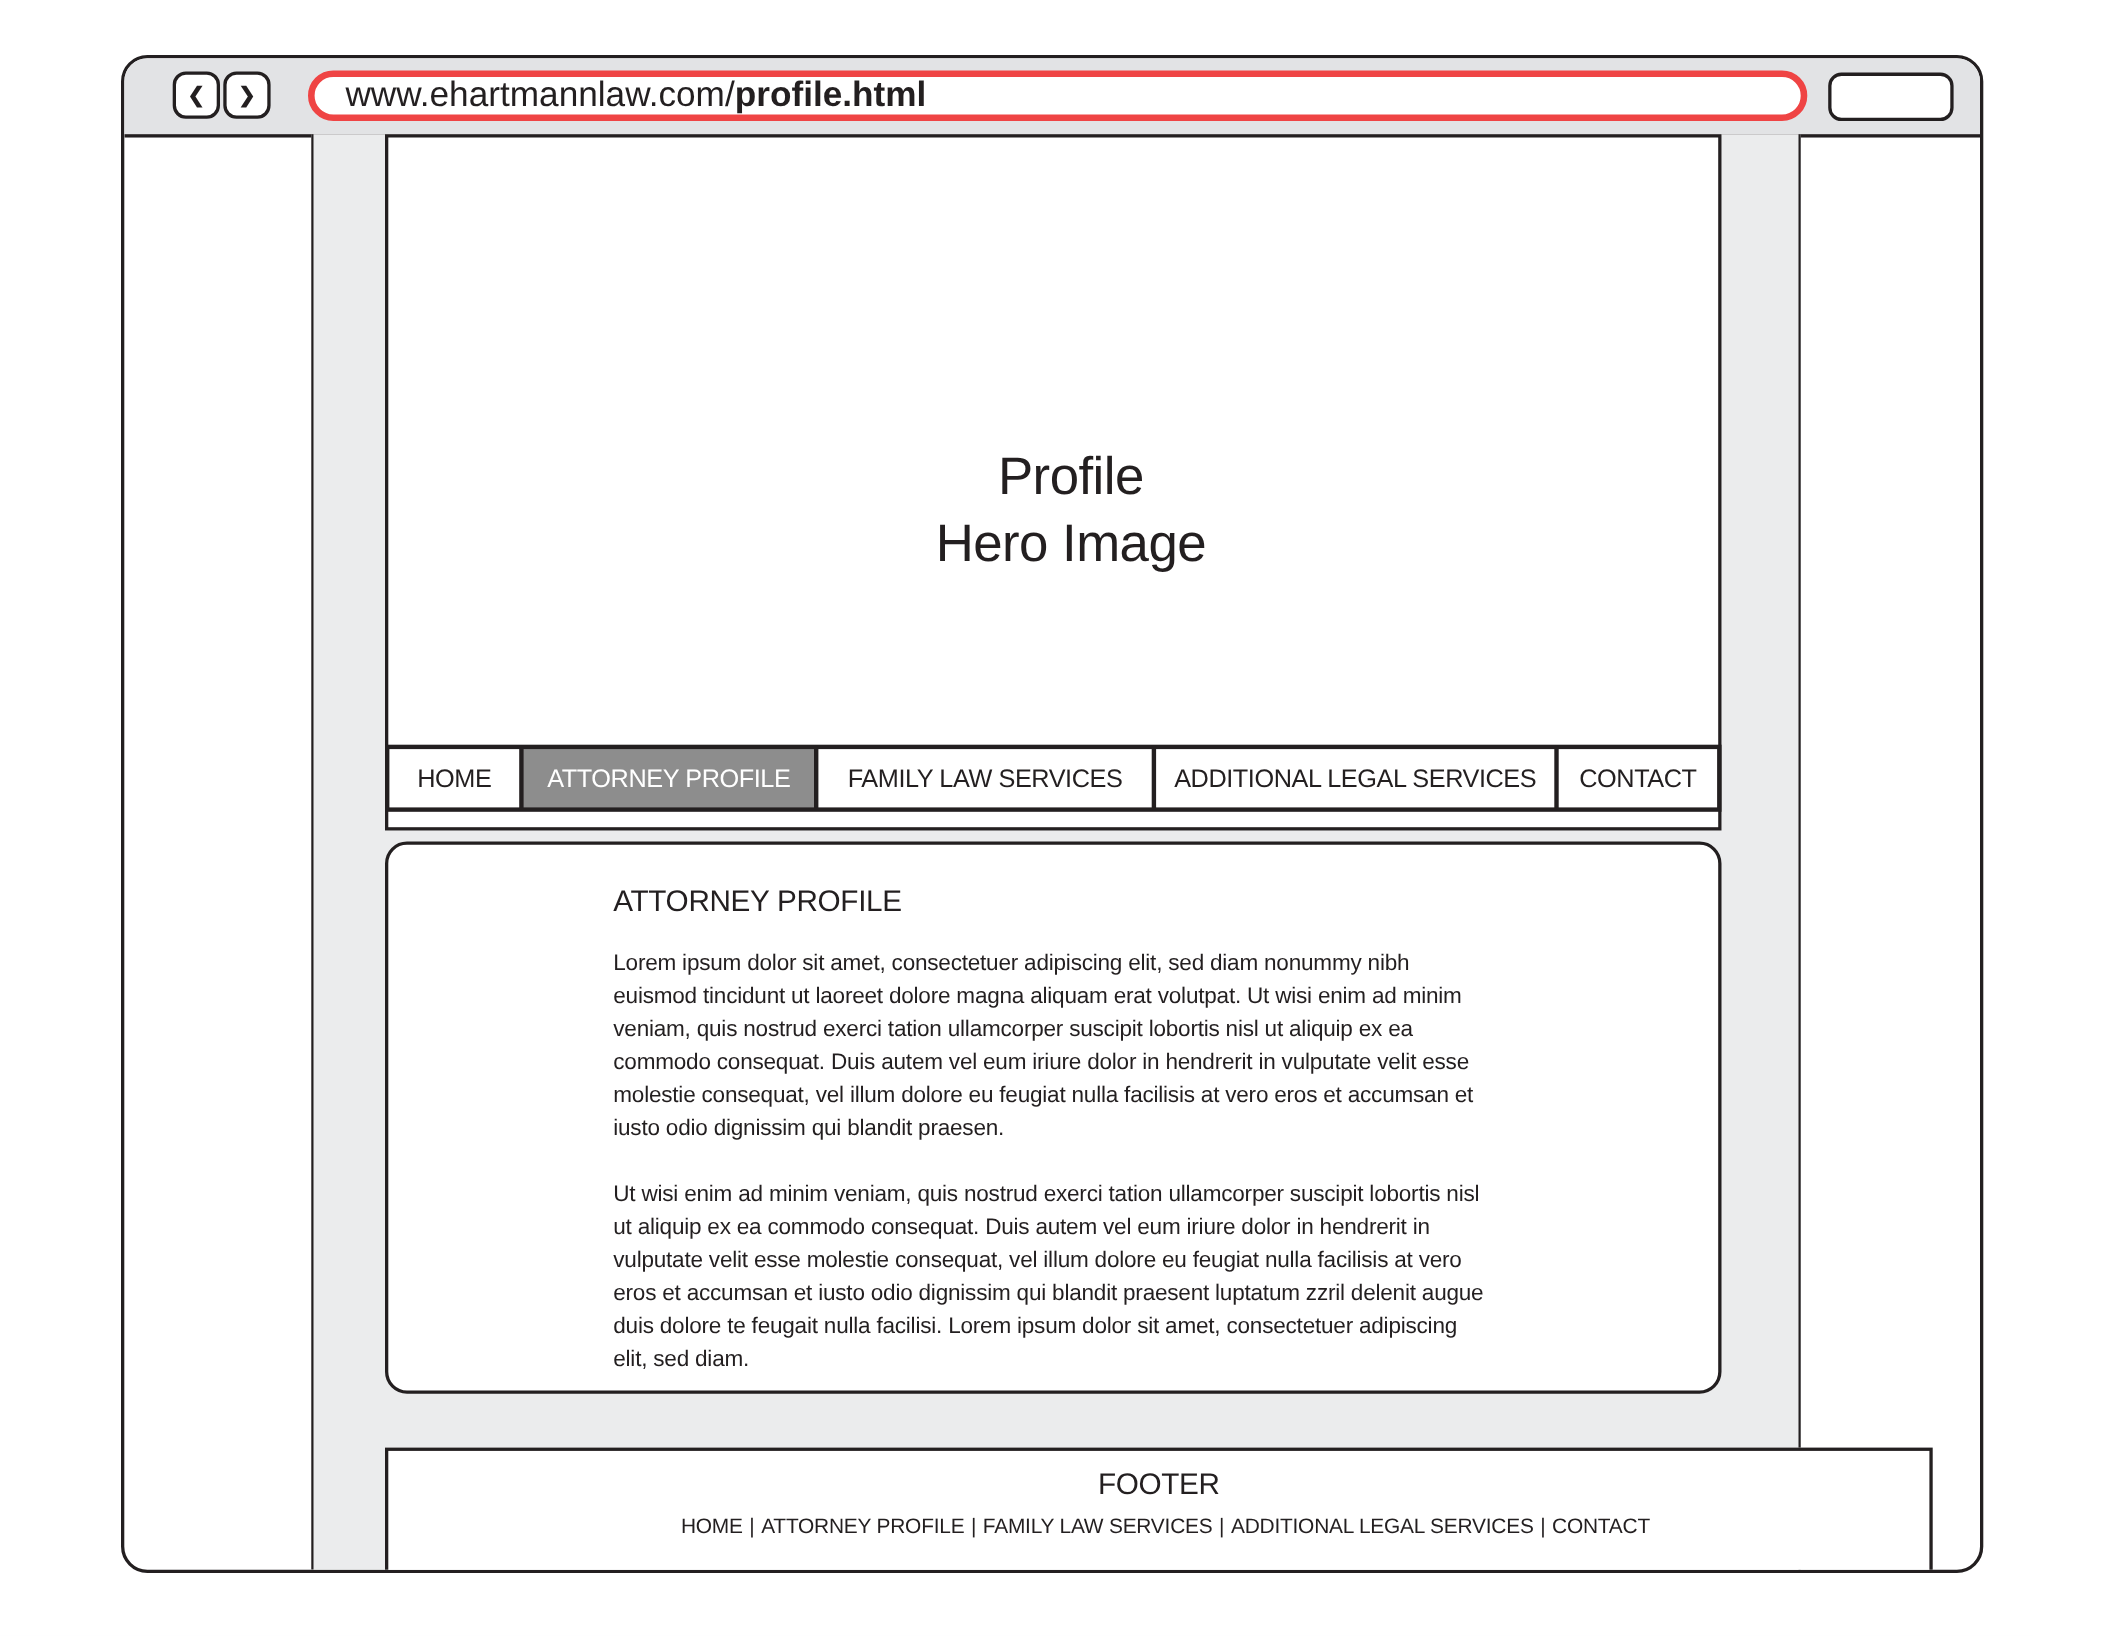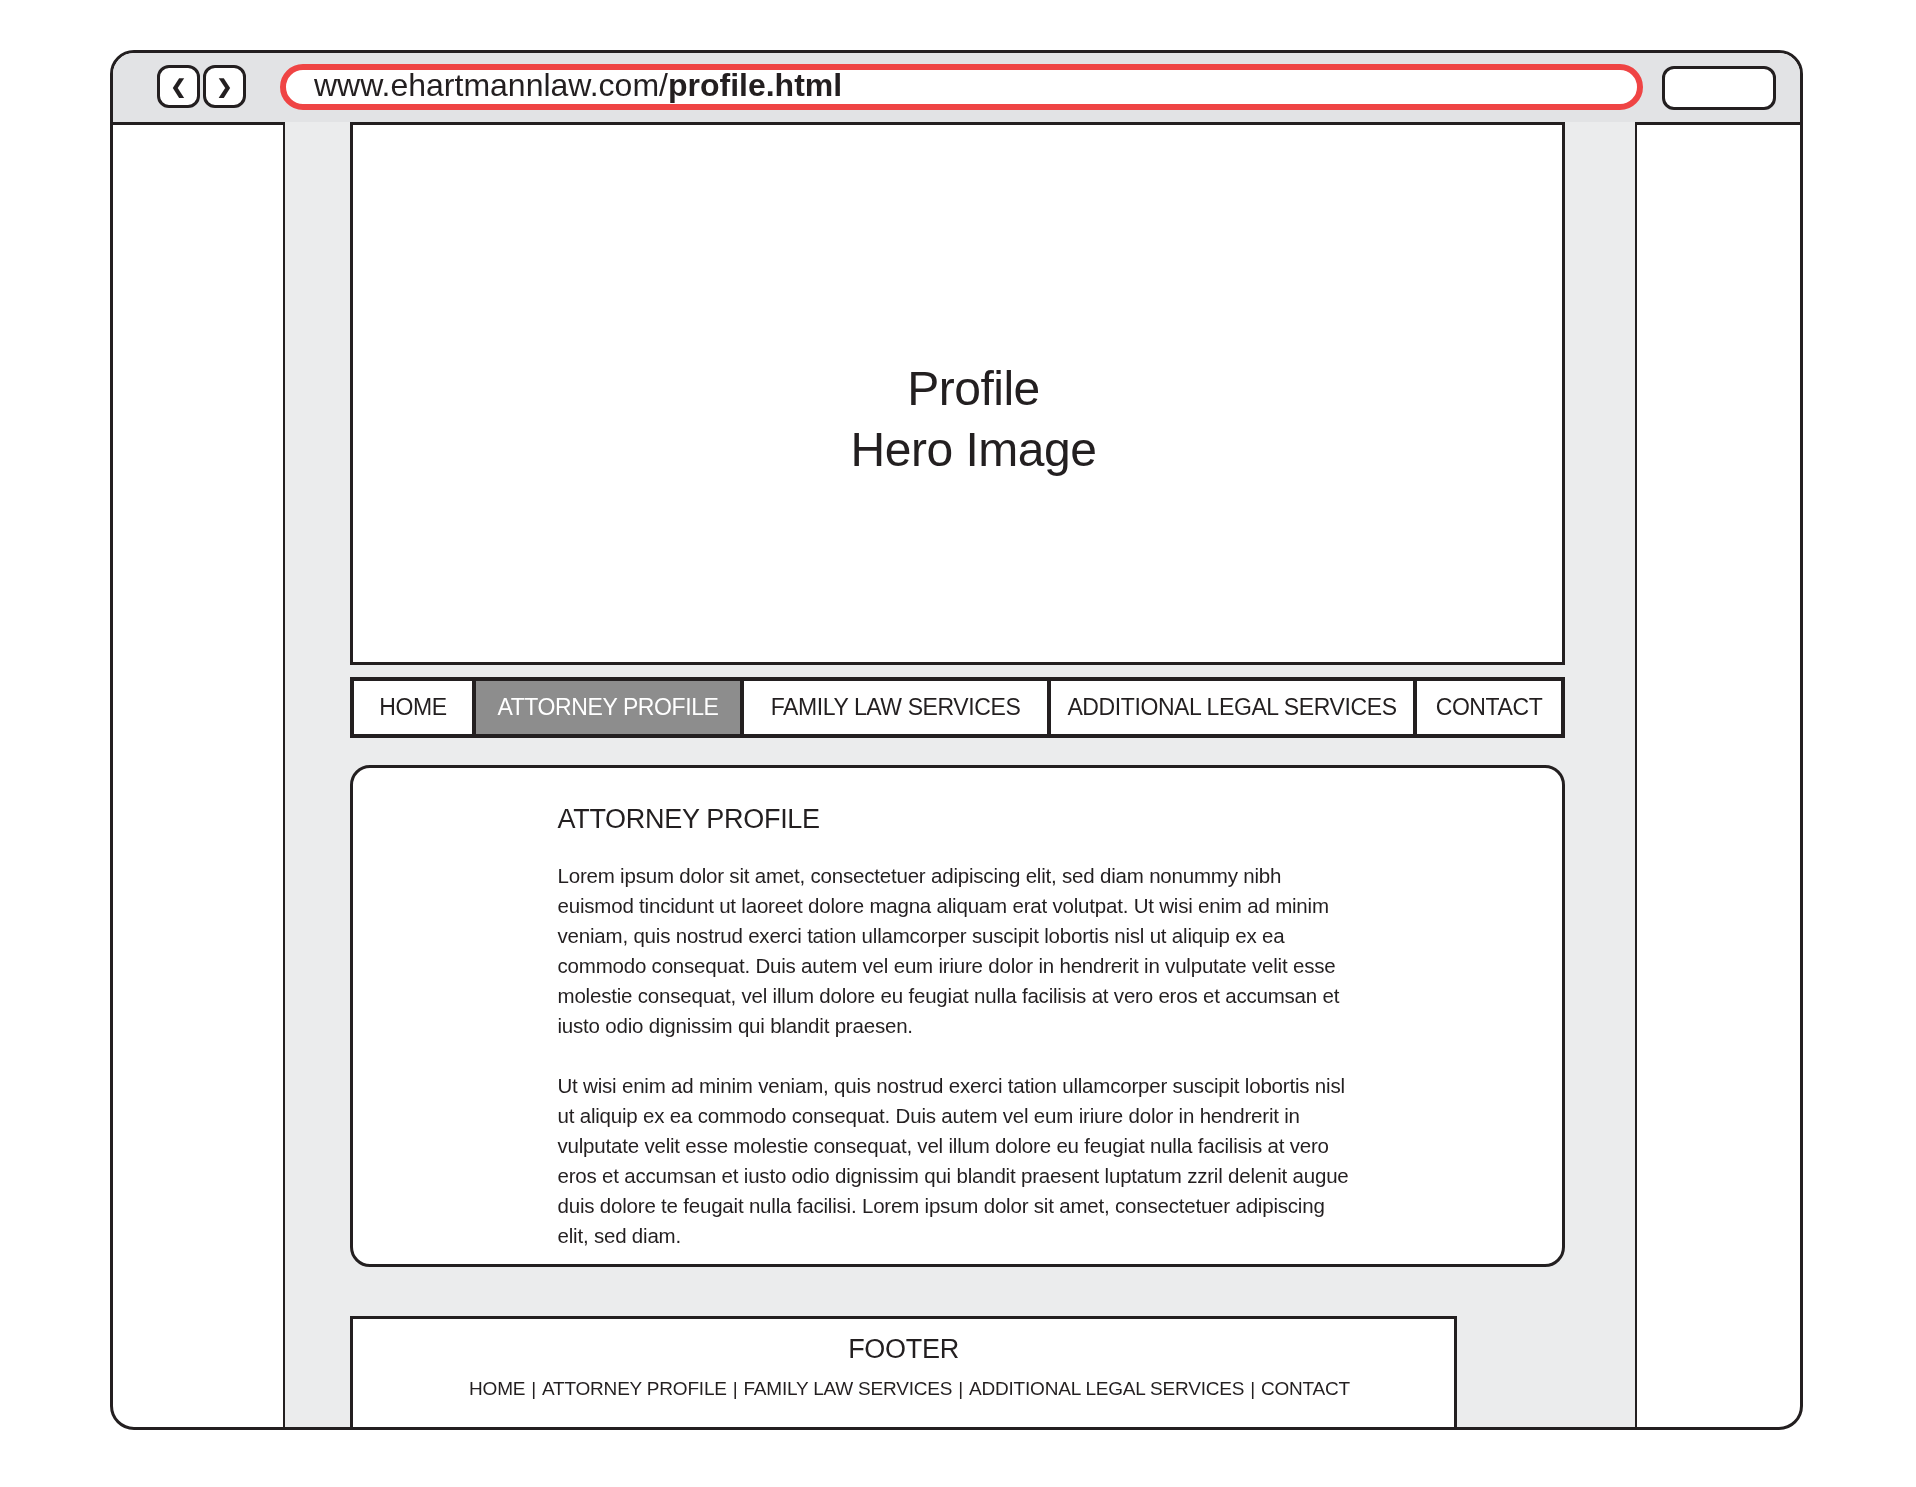--- a/index.html
+++ b/index.html
@@ -40,21 +40,21 @@
   }
 
   
   .page-column {
     position:absolute; left:170px; top:69px; width:1354px; bottom:0;
     background:#ebeced; border-left:2px solid #231f20; border-right:2px solid #231f20;
     box-sizing:border-box;
   }
 
   .hero-box {
-    position:absolute; left:237px; top:69px; width:1215px; height:543px;
+    position:absolute; left:237px; top:69px; width:1215px; height:633px;
     background:#ffffff; border:3px solid #231f20; box-sizing:border-box;
     display:flex; align-items:center; justify-content:center;padding-left:32px;
   }
   .hero-text {
     font-size:48px; line-height:61px; text-align:center;
     letter-spacing:-0.5px; margin-top:50px;
   }
 
   .logo-box {
     position:absolute; left:237px; top:69px; width:538px; height:105px;
@@ -84,21 +84,21 @@
   }
   .content-inner { width:800px; margin:36px auto 0; }
   .content-heading {
     font-size:27px; font-weight:400; letter-spacing:-0.3px; margin:0 0 26px 0;
   }
   .content-par {
     font-size:20.5px; line-height:30px; letter-spacing:-0.2px; margin:0 0 30px 0;
   }
 
   .footer-box {
-    position:absolute; left:237px; top:1263px; width:1107px; height:125px;
+    position:absolute; left:237px; top:1263px; width:1407px; height:125px;
     background:#ffffff; border:3px solid #231f20; box-sizing:border-box;
     text-align:center;
   }
   .footer-heading { font-size:27px; letter-spacing:-0.3px; margin-top:15px; }
   .footer-links { font-size:19px; letter-spacing:-0.2px; margin-top:13px; white-space:nowrap;padding-left:12px; }
   .footer-link { padding:0 5px; cursor:default; }
   .footer-sep { padding:0 1px; }
 </style>
 </head>
 <body>

